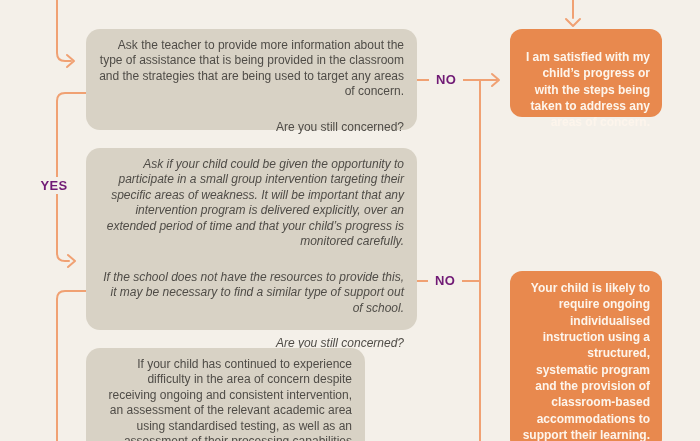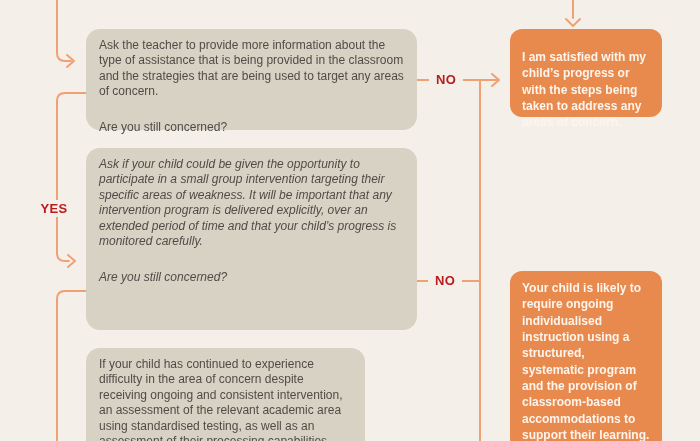--- a/index.html
+++ b/index.html
@@ -15,42 +15,42 @@
   }
   .connectors path{
     stroke:#f0a173;stroke-width:2;fill:none;
     stroke-linecap:round;stroke-linejoin:round;
   }
   .box{
     position:absolute;
     box-sizing:border-box;
     border-radius:14px;
   }
-  .box p{margin:0;}
+  .box p{margin:0;text-align:right;}
   .box p + p{margin-top:20px;}
   .box-beige{
     background:#d8d2c5;
     color:#4f4c47;
     font-size:12px;
     line-height:1.29;
     padding:9px 13px;
   }
   .box-orange{
     background:#e8894e;
     color:#fdf5ec;
     font-size:12px;
     font-weight:700;
     line-height:1.36;
     padding:9px 12px;
     border-radius:12px;
   }
   .branch-label{
     position:absolute;
     background:#f4f0e9;
-    color:#b91c1c;
+    color:#701a75;
     font-size:13px;
     font-weight:700;
     letter-spacing:.3px;
     text-align:center;
     line-height:17px;
   }
 </style>
 </head>
 <body>
 
@@ -70,34 +70,35 @@
     <path d="M566 19 L573 26 L580 19"></path>
   </svg>
 
   <div class="box box-beige" style="left:86px;top:29px;width:331px;height:101px;">
     <p>Ask the teacher to provide more information about the type of assistance that is being provided in the classroom and the strategies that are being used to target any areas of concern.</p>
     <p>Are you still concerned?</p>
   </div>
 
   <div class="box box-beige" style="left:86px;top:148px;width:331px;height:182px;font-style:italic;">
     <p>Ask if your child could be given the opportunity to participate in a small group intervention targeting their specific areas of weakness. It will be important that any intervention program is delivered explicitly, over an extended period of time and that your child’s progress is monitored carefully.</p>
+    <p>If the school does not have the resources to provide this, it may be necessary to find a similar type of support out of school.</p>
     <p>Are you still concerned?</p>
   </div>
 
   <div class="box box-beige" style="left:86px;top:348px;width:279px;height:120px;">
     <p>If your child has continued to experience difficulty in the area of concern despite receiving ongoing and consistent intervention, an assessment of the relevant academic area using standardised testing, as well as an assessment of their processing capabilities</p>
   </div>
 
   <div class="box box-orange" style="left:510px;top:29px;width:152px;height:88px;padding-top:20px;">
     <p>I am satisfied with my child’s progress or with the steps being taken to address any areas of concern.</p>
   </div>
 
   <div class="box box-orange" style="left:510px;top:271px;width:152px;height:180px;">
     <p>Your child is likely to require ongoing individualised instruction using a structured, systematic program and the provision of classroom-based accommodations to support their learning.</p>
   </div>
 
-  <span class="branch-label" style="left:36px;top:200px;width:36px;height:17px;">YES</span>
+  <span class="branch-label" style="left:36px;top:177px;width:36px;height:17px;">YES</span>
 
   <span class="branch-label" style="left:429px;top:71px;width:34px;height:17px;">NO</span>
 
   <span class="branch-label" style="left:428px;top:272px;width:34px;height:17px;">NO</span>
 
 </div>
 
 </body></html>

